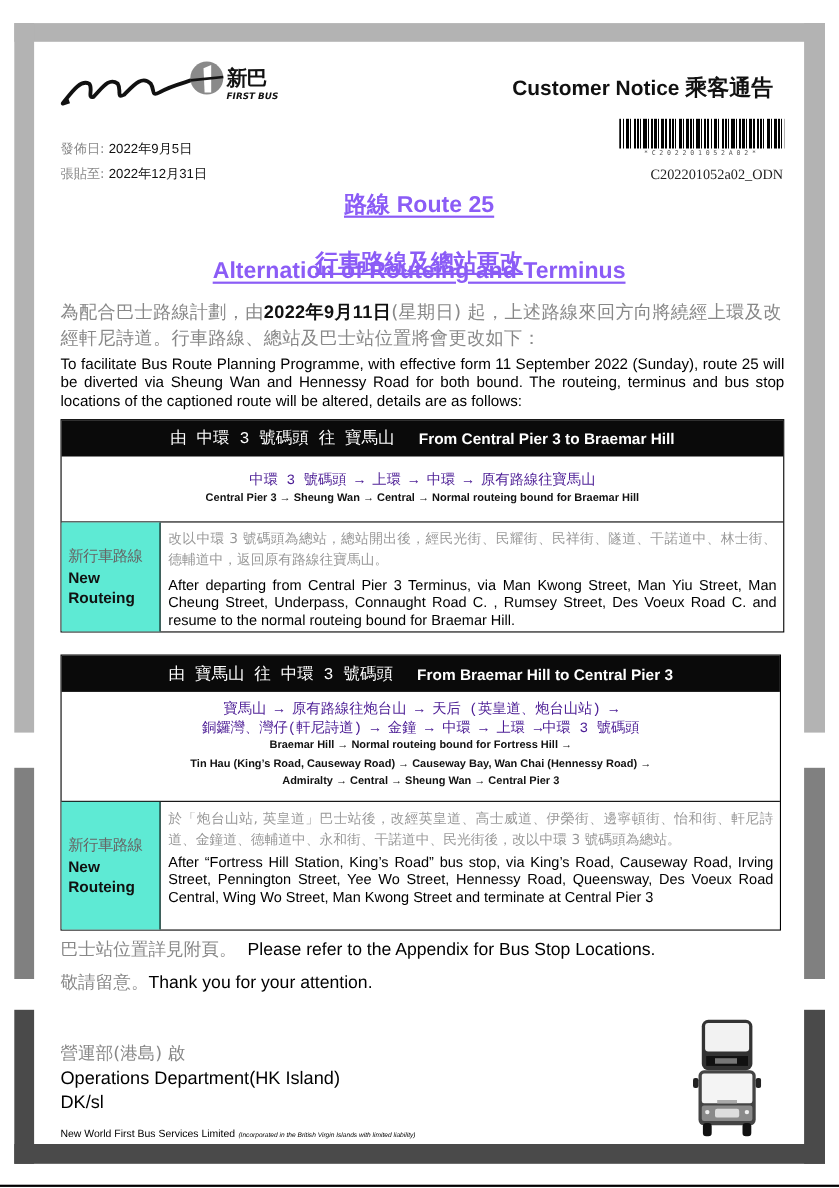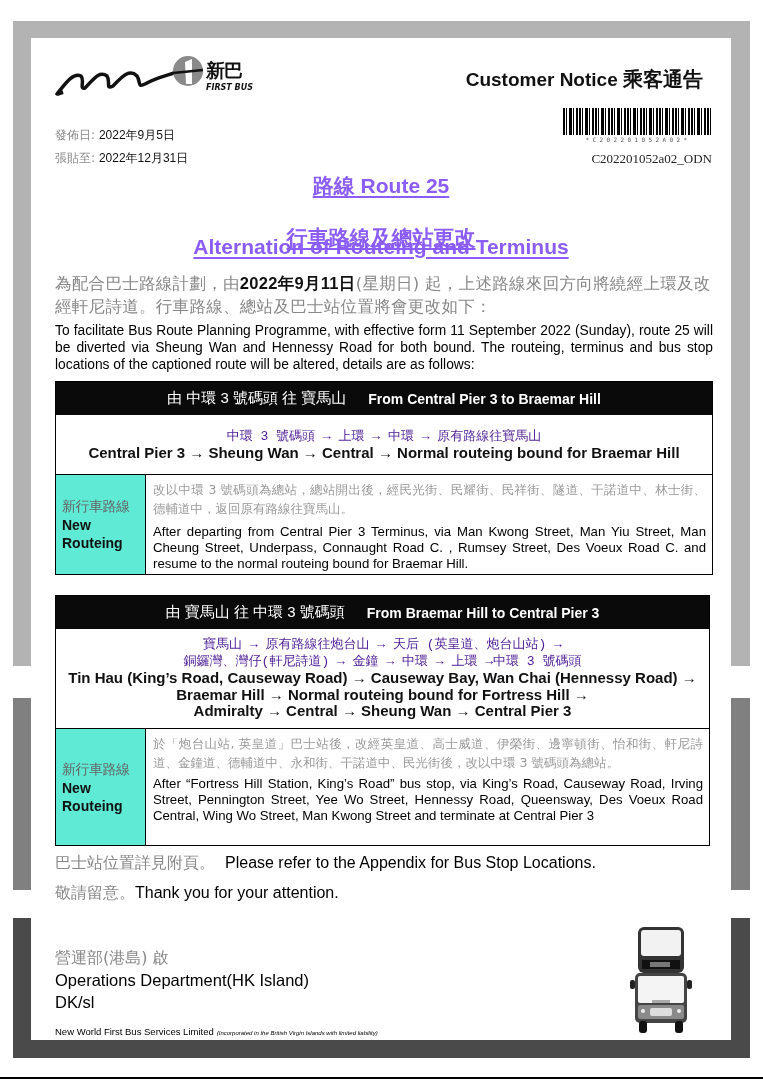--- a/index.html
+++ b/index.html
@@ -50,26 +50,26 @@
   
   .intro-cn { left: 55px; top: 272px; width: 660px; font-family: "DejaVu Sans", sans-serif; font-size: 16.5px; line-height: 23px; color: #888; letter-spacing: 0.3px; }
   .intro-cn b { color: #111; font-family: "Liberation Sans", sans-serif; font-weight: bold; }
   .intro-en { left: 55px; top: 322px; width: 658px; font-size: 13.8px; line-height: 17px; color: #000; text-align: justify; }
 
   
   .route-table { position: absolute; border: 1px solid #000; background: #fff; }
   .rt1 { left: 55px; top: 381px; width: 658px; height: 194px; }
   .rt2 { left: 55px; top: 595px; width: 655px; height: 251px; }
   .rt-head { background: #0a0a0a; color: #fff; height: 33px; display: flex; align-items: center; justify-content: center; font-size: 14px; font-weight: bold; white-space: nowrap; }
-  .rt-head .cn { font-family: Liberation Sans, sans-serif; font-weight: normal; font-size: 15px; margin-right: 22px; }
+  .rt-head .cn { font-family: Liberation Mono, monospace; font-weight: normal; font-size: 15px; margin-right: 22px; }
   .rt-summary { text-align: center; border-bottom: 1px solid #000; }
   .rt1 .rt-summary { height: 60px; padding-top: 13px; }
   .rt2 .rt-summary { height: 100px; padding-top: 7px; }
   .sum-cn { font-family: Liberation Mono, monospace; font-size: 13px; color: #4c1d95; line-height: 17px; }
-  .sum-en { font-size: 15px; font-weight: bold; line-height: 16.5px; color: #111; }
+  .sum-en { font-size: 10px; font-weight: bold; line-height: 16.5px; color: #111; }
   .rt-row { display: flex; height: calc(100% - 0px); }
   .rt1 .rt-row { height: 99px; }
   .rt2 .rt-row { height: 116px; }
   .rt-label { width: 90px; background: #5eead4; border-right: 1px solid #000; display: flex; flex-direction: column; justify-content: center; padding-left: 6px; }
   .rt-label .cn { font-family: "DejaVu Sans", sans-serif; font-size: 14px; color: #666; line-height: 19px; letter-spacing: -0.5px; }
   .rt-label .en { font-size: 14px; font-weight: bold; color: #111; line-height: 18px; }
   .rt-detail { flex: 1; padding: 5px 6px 0 7px; }
   .det-cn { font-family: "DejaVu Sans", sans-serif; font-size: 12.5px; color: #999; line-height: 19px; text-align: justify; }
   .det-en { font-size: 13.2px; color: #000; line-height: 16px; text-align: justify; margin-top: 6px; }
   .rt2 .det-en { margin-top: 4px; }
@@ -165,22 +165,22 @@
 </div>
 
 <div class="route-table rt2">
   <div class="rt-head">
     <span class="cn">由 寶馬山 往 中環 3 號碼頭</span>
     <span>From Braemar Hill to Central Pier 3</span>
   </div>
   <div class="rt-summary">
     <div class="sum-cn">寶馬山 → 原有路線往炮台山 → 天后 (英皇道、炮台山站) →</div>
     <div class="sum-cn">銅鑼灣、灣仔(軒尼詩道) → 金鐘 → 中環 → 上環 →中環 3 號碼頭</div>
+    <div class="sum-en">Braemar Hill → Normal routeing bound for Fortress Hill →</div>
     <div class="sum-en">Tin Hau (King’s Road, Causeway Road) → Causeway Bay, Wan Chai (Hennessy Road) →</div>
-    <div class="sum-en">Braemar Hill → Normal routeing bound for Fortress Hill →</div>
     <div class="sum-en">Admiralty → Central → Sheung Wan → Central Pier 3</div>
   </div>
   <div class="rt-row">
     <div class="rt-label">
       <div class="cn">新行車路線</div>
       <div class="en">New Routeing</div>
     </div>
     <div class="rt-detail">
       <div class="det-cn">於「炮台山站, 英皇道」巴士站後，改經英皇道、高士威道、伊榮街、邊寧頓街、怡和街、軒尼詩道、金鐘道、德輔道中、永和街、干諾道中、民光街後，改以中環 3 號碼頭為總站。</div>
       <div class="det-en">After “Fortress Hill Station, King’s Road” bus stop, via King’s Road, Causeway Road, Irving Street, Pennington Street, Yee Wo Street, Hennessy Road, Queensway, Des Voeux Road Central, Wing Wo Street, Man Kwong Street and terminate at Central Pier 3</div>

